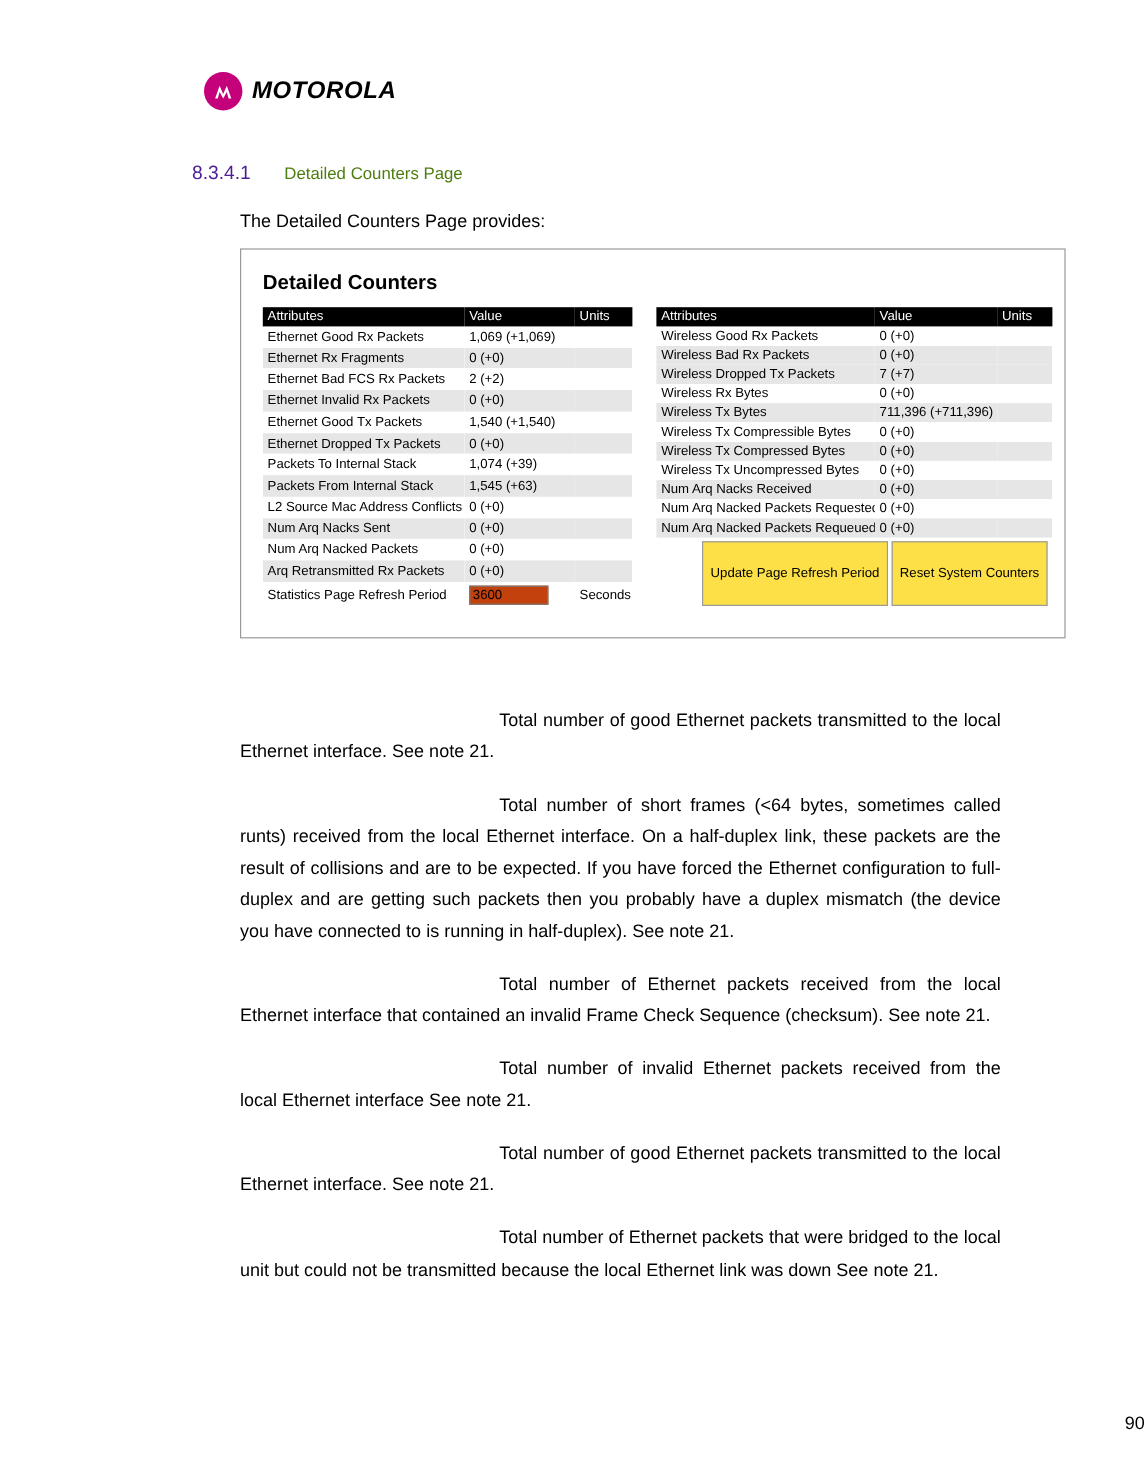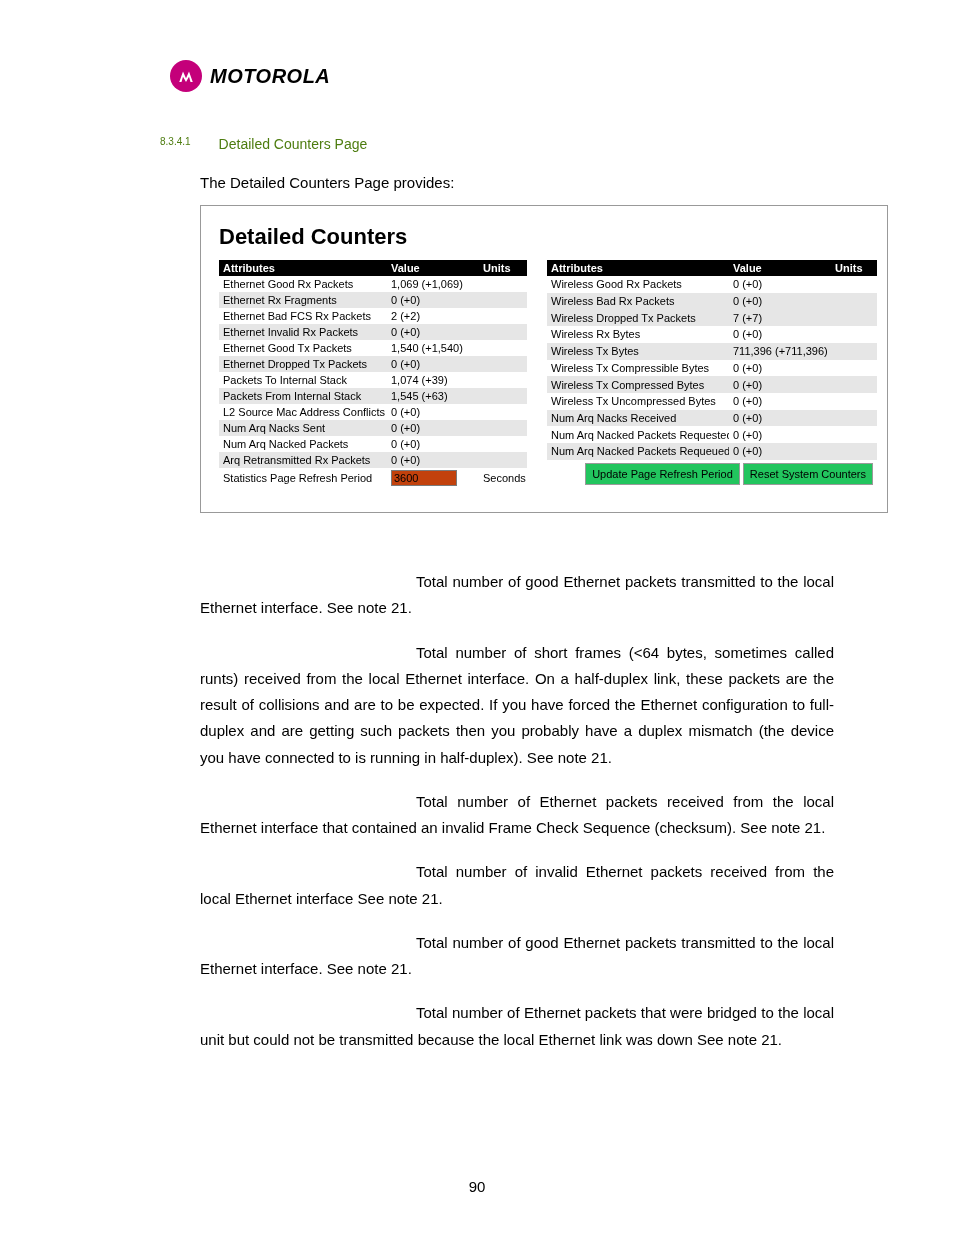--- a/index.html
+++ b/index.html
@@ -1,46 +1,46 @@
 <!DOCTYPE html>
 <html><head>
 <meta charset="utf-8">
 <style>
   html,body{margin:0;padding:0;background:#fff;font-family:Arial,Helvetica,sans-serif;color:#000}
   .page{width:954px;min-height:1235px;margin:0 auto;position:relative;box-sizing:border-box;padding:60px 60px 40px 60px}
   .header{display:flex;align-items:center;gap:8px;margin-bottom:44px;margin-left:110px}
   .logo{width:32px;height:32px;border-radius:50%;background:#c4007a;display:flex;align-items:center;justify-content:center}
   .logo svg{width:18px;height:18px}
   .brand{font-family:Arial,Helvetica,sans-serif;font-weight:900;font-style:italic;font-size:20px;letter-spacing:0.5px}
-  .section-num{color:#4d7c0f;font-size:10px;margin-left:-10px}
+  .section-num{color:#4c1d95;font-size:16px;margin-left:-10px}
   .section-title{color:#4d7c0f;font-size:14px;margin-left:28px}
   .section-row{display:flex;margin-bottom:22px;margin-left:110px}
   .intro{font-size:15px;margin-left:140px;margin-bottom:14px}
   .panel{border:1px solid #999;margin-left:140px;margin-right:0;padding:18px 18px 24px 18px;box-sizing:border-box;width:688px}
-  .panel h2{font-family:Arial,Helvetica,sans-serif;font-size:22px;font-weight:700;margin:0 0 10px 0}
+  .panel h2{font-family:Arial,Helvetica,sans-serif;font-size:17px;font-weight:700;margin:0 0 10px 0}
   .tables{display:flex;gap:20px}
   table{border-collapse:collapse;font-size:11px;table-layout:fixed}
   table.t1{width:308px}
   table.t2{width:330px}
-  th{background:#000;color:#fff;text-align:left;font-weight:700;padding:2px 4px;font-size:11px}
+  th{background:#000;color:#fff;text-align:left;font-weight:400;padding:2px 4px;font-size:11px}
   td{padding:2px 4px;border-bottom:0;white-space:nowrap;overflow:hidden}
   tr.sh td{background:#e6e6e6}
   .col-attr1{width:168px}
   .col-val1{width:92px}
   .col-unit1{width:48px}
   .col-attr2{width:182px}
   .col-val2{width:102px}
   .col-unit2{width:46px}
   .refresh-row td{vertical-align:middle}
   input.txt{width:66px;font-size:11px;height:16px;box-sizing:border-box;border:1px solid #7a7a7a;padding:0 2px;background:#c2410c}
-  .btn{font-size:11px;background:#22c55e;border:1px solid #9a9a9a;padding:4px 6px;cursor:pointer;display:inline-block}
+  .btn{font-size:11px;background:#fde047;border:1px solid #9a9a9a;padding:20px 6px;cursor:pointer;display:inline-block}
   .body-text{margin:56px 60px 0 140px;font-size:15px;line-height:1.75;text-align:justify}
   .body-text p{margin:0 0 18px 0}
   .lead{display:inline-block;width:216px}
-  .pagenum{position:absolute;bottom:40px;left:0;width:100%;text-align:center;font-size:15px}
+  .pagenum{position:absolute;bottom:40px;left:0;width:100%;text-align:right;font-size:15px}
 </style>
 </head>
 <body>
 
 <div class="page">
 
   <div class="header">
     <span class="logo">
       <svg viewBox="0 0 24 24">
           <path fill="#fff" d="M3 20 L8 6 L12 15 L16 6 L21 20 L18 20 L16 13 L12 20 L8 13 L6 20 Z"></path>

